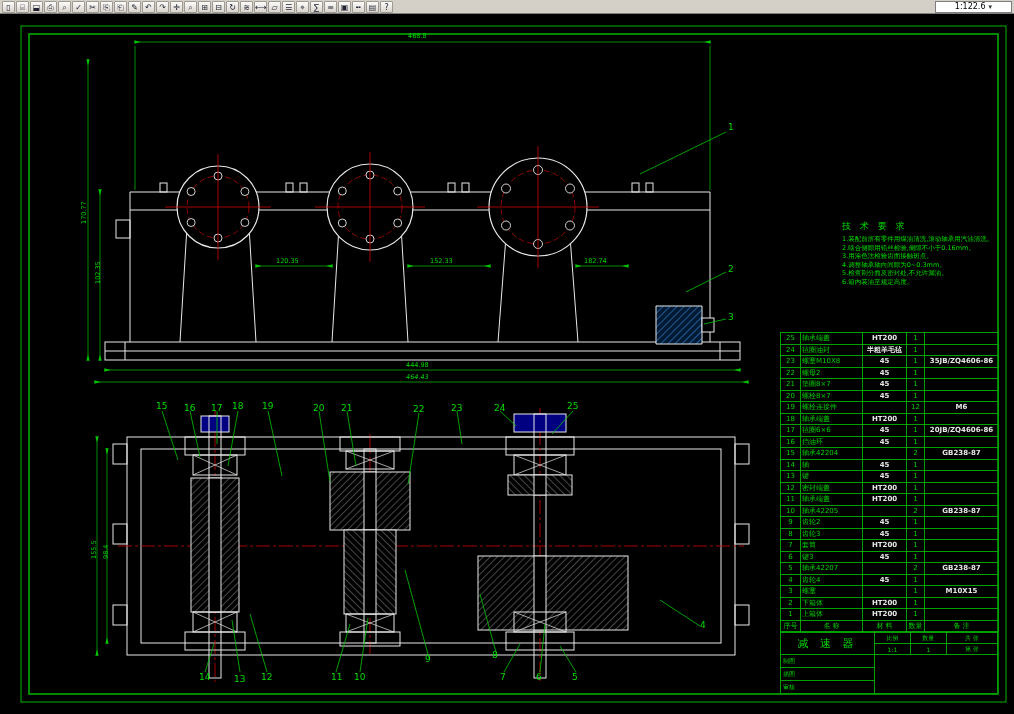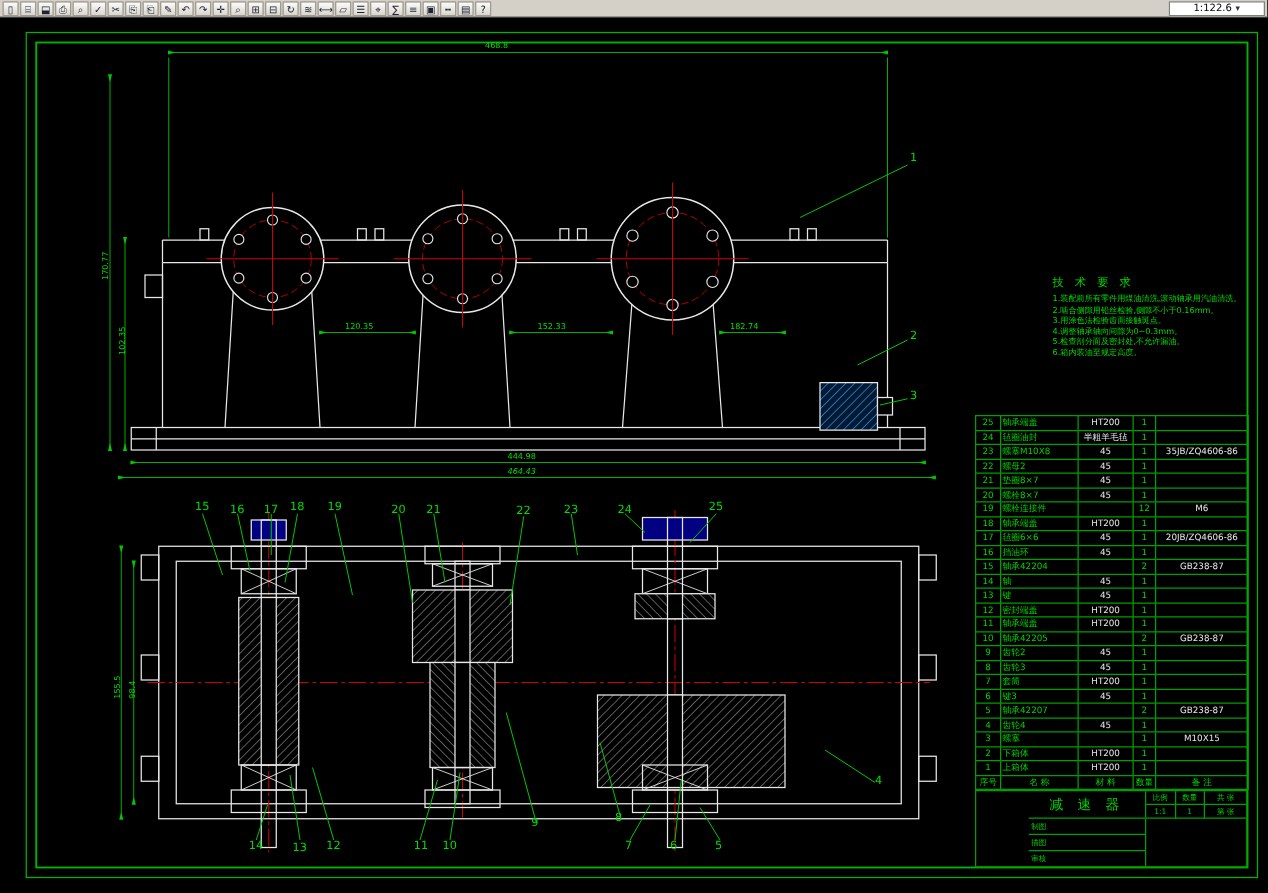--- a/index.html
+++ b/index.html
@@ -34,26 +34,26 @@
   .txtblock .t-line { font-size:6.5px; line-height:8.5px; }
   .techreq .t-title { font-size:9px; letter-spacing:3px; }
 
   
   .bom-wrap { position:absolute; left:780px; top:318px; width:218px; }
   table.bom { width:218px; border-collapse:collapse; table-layout:fixed; }
   table.bom td, table.bom th { border:1px solid #00a000; height:11.5px;
     font-size:7px; font-weight:normal; color:#00d200; padding:0 1px;
     overflow:hidden; white-space:nowrap; text-align:center; line-height:10px; }
   table.bom td.c-name { text-align:left; }
-  table.bom td.w { color:#e8e8e8; }
+  table.bom td.w { color:#e8e8e8;font-weight:bold; }
   table.bom tr.bom-head th { color:#00d200;margin-left:18px; }
 
   
   .tblock { position:absolute; left:780px; top:618px; width:218px; height:62px;
-    border:1px solid #00a000; color:#00d200;padding-left:42px; }
+    border:1px solid #00a000; color:#00d200; }
   .tblock .rowA { display:flex; height:22px; border-bottom:1px solid #00a000; }
   .tblock .pname { width:94px; border-right:1px solid #00a000;
     display:flex; align-items:center; justify-content:center;
     font-size:11px; letter-spacing:4px; }
   .tblock .minigrid { flex:1; display:grid;
     grid-template-columns:1fr 1fr 1.4fr; grid-template-rows:11px 11px; }
   .tblock .minigrid div { border-left:none; border-right:1px solid #00a000;
     border-bottom:1px solid #00a000; font-size:6px; display:flex;
     align-items:center; justify-content:center; overflow:hidden; }
   .tblock .minigrid div:nth-child(3n) { border-right:none; }
@@ -354,21 +354,21 @@
     <div class="t-title">技 术 要 求</div>
     <div></div>
     <div class="t-line">1.装配前所有零件用煤油清洗,滚动轴承用汽油清洗。</div>
     <div class="t-line">2.啮合侧隙用铅丝检验,侧隙不小于0.16mm。</div>
     <div class="t-line">3.用涂色法检验齿面接触斑点。</div>
     <div class="t-line">4.调整轴承轴向间隙为0~0.3mm。</div>
     <div class="t-line">5.检查剖分面及密封处,不允许漏油。</div>
     <div class="t-line">6.箱内装油至规定高度。</div>
   </div>
 
-  <span class="anno dim" style="left:388px;top:18px;">468.8</span>
+  <span class="anno dim" style="left:408px;top:18px;">468.8</span>
   <span class="anno dim" style="left:276px;top:243px;">120.35</span>
   <span class="anno dim" style="left:430px;top:243px;">152.33</span>
   <span class="anno dim" style="left:584px;top:243px;">182.74</span>
   <span class="anno dim" style="left:406px;top:347px;">444.98</span>
   <span class="anno dim" style="left:406px;top:359px;font-style:italic;">464.43</span>
   <span class="anno dim rot" style="left:80px;top:210px;">170.77</span>
   <span class="anno dim rot" style="left:94px;top:270px;">102.35</span>
   <span class="anno dim rot" style="left:90px;top:545px;">155.5</span>
   <span class="anno dim rot" style="left:102px;top:545px;">98.4</span>
 

